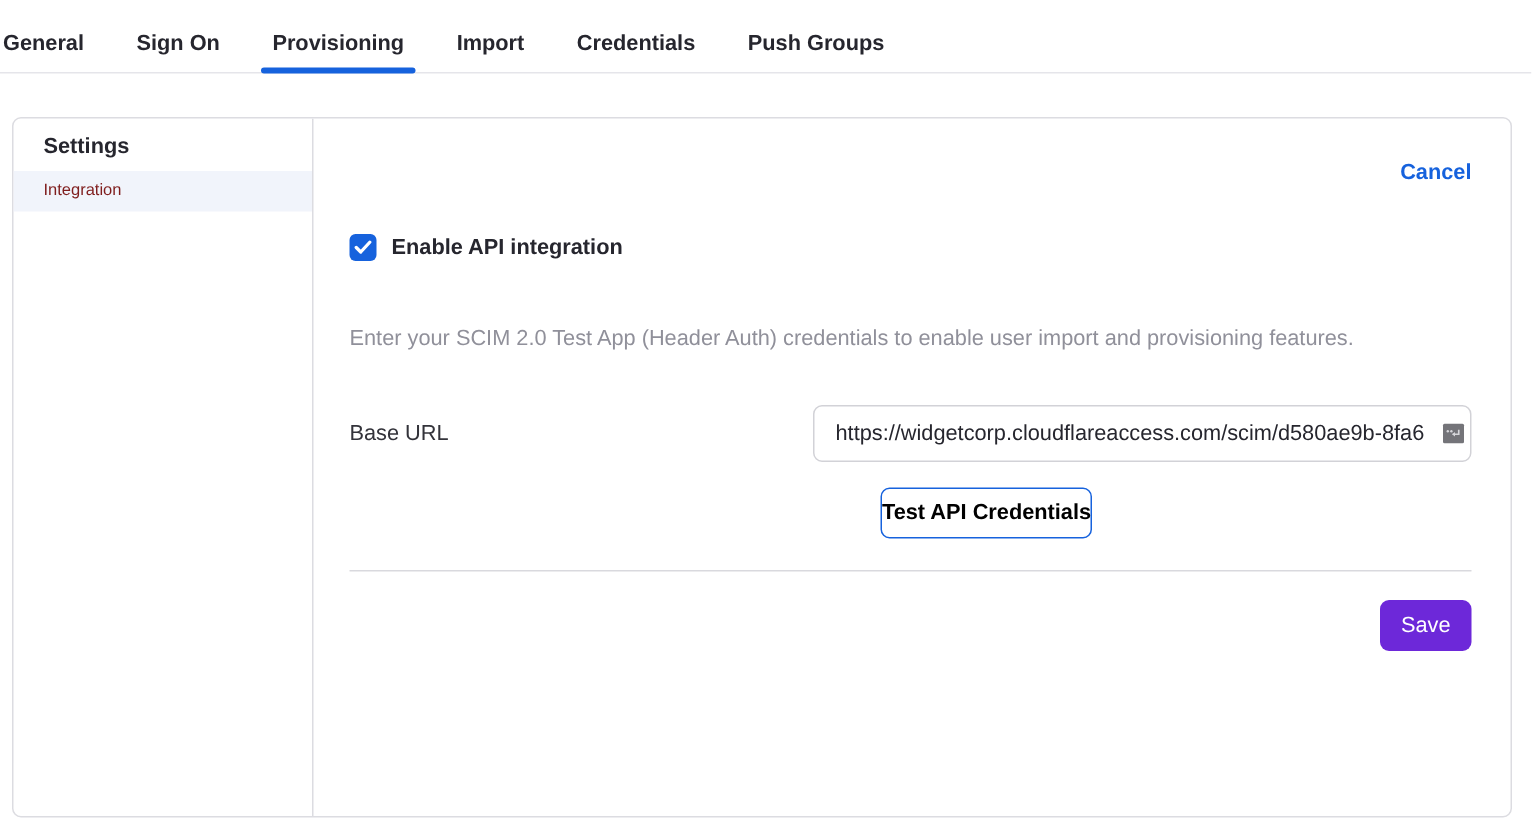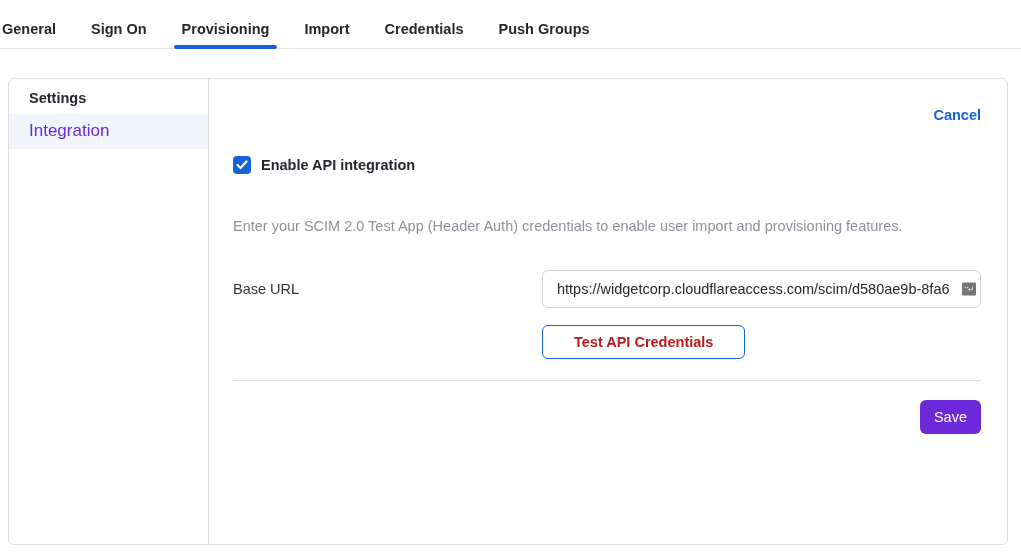--- a/index.html
+++ b/index.html
@@ -17,21 +17,21 @@
 
   
   .panel { margin:29px 13px 0 8px; width:1000px; height:467px;
            border:1px solid #dcdce1; border-radius:6px; display:flex;
            background:#fff; overflow:hidden; }
 
   
   .sidebar { width:200px; border-right:1px solid #dcdce1; flex-shrink:0; }
   .sidebar-header { padding:11px 20px 8px 20px; font-size:14.5px; font-weight:700;
                     color:#26262e; }
-  .sidebar-item { padding:7px 20px 8px 20px; font-size:17px; color:#6d28d9;
+  .sidebar-item { padding:7px 20px 8px 20px; font-size:11px; color:#7f1d1d;
                   cursor:pointer; }
   .sidebar-item.selected { background:#f1f4fb; }
 
   
   .main { flex:1; padding:0 26px 0 24px; }
   .cancel-row { margin-top:28px; text-align:right; line-height:16px; }
   .cancel-link { font-size:14.5px; font-weight:700; color:#1662dd;
                  text-decoration:none; cursor:pointer; }
 
   .checkbox-row { margin-top:33px; display:flex; align-items:center; gap:10px;
@@ -52,24 +52,24 @@
   .input-wrap { position:relative; flex:1; }
   .text-input { width:100%; height:38px; border:1px solid #d2d2d7; border-radius:6px;
                 padding:0 8px 0 14px; font-family:"Liberation Sans","DejaVu Sans",sans-serif;
                 font-size:14.5px; color:#26262e; outline:none; background:#fff; }
   .text-input.token { font-size:13px; letter-spacing:2.4px; font-weight:700; }
   .overflow-chip { position:absolute; right:5px; top:50%; transform:translateY(-50%);
                    width:14px; height:13px; background:#747479; border-radius:1px;
                    display:flex; align-items:center; justify-content:center; }
 
   .actions-row { margin-left:309px; margin-top:17px; }
-  .btn-secondary { display:inline-block; height:34px; padding:0 31px; line-height:32px;
+  .btn-secondary { display:inline-block; height:34px; padding:0 0; line-height:32px;
                    background:#fff; border:1px solid #1662dd; border-radius:6px;
-                   color:#b91c1c; font-size:14.5px; font-weight:700; cursor:pointer;
-                   font-family:"Liberation Sans","DejaVu Sans",sans-serif; }
+                   color:#000000; font-size:14.5px; font-weight:700; cursor:pointer;
+                   font-family:"Liberation Sans","DejaVu Sans",sans-serif;margin-left:45px; }
 
   .divider { margin-top:21px; border-top:1px solid #d9d9de; }
 
   .save-row { margin-top:19px; text-align:right; }
   .btn-primary { display:inline-block; height:34px; padding:0 14px; line-height:34px;
                  background:#6d28d9; border:none; border-radius:6px; color:#ffffff;
                  font-size:14.5px; font-weight:400; cursor:pointer;
                  font-family:"Liberation Sans","DejaVu Sans",sans-serif; }
 </style>
 </head>

